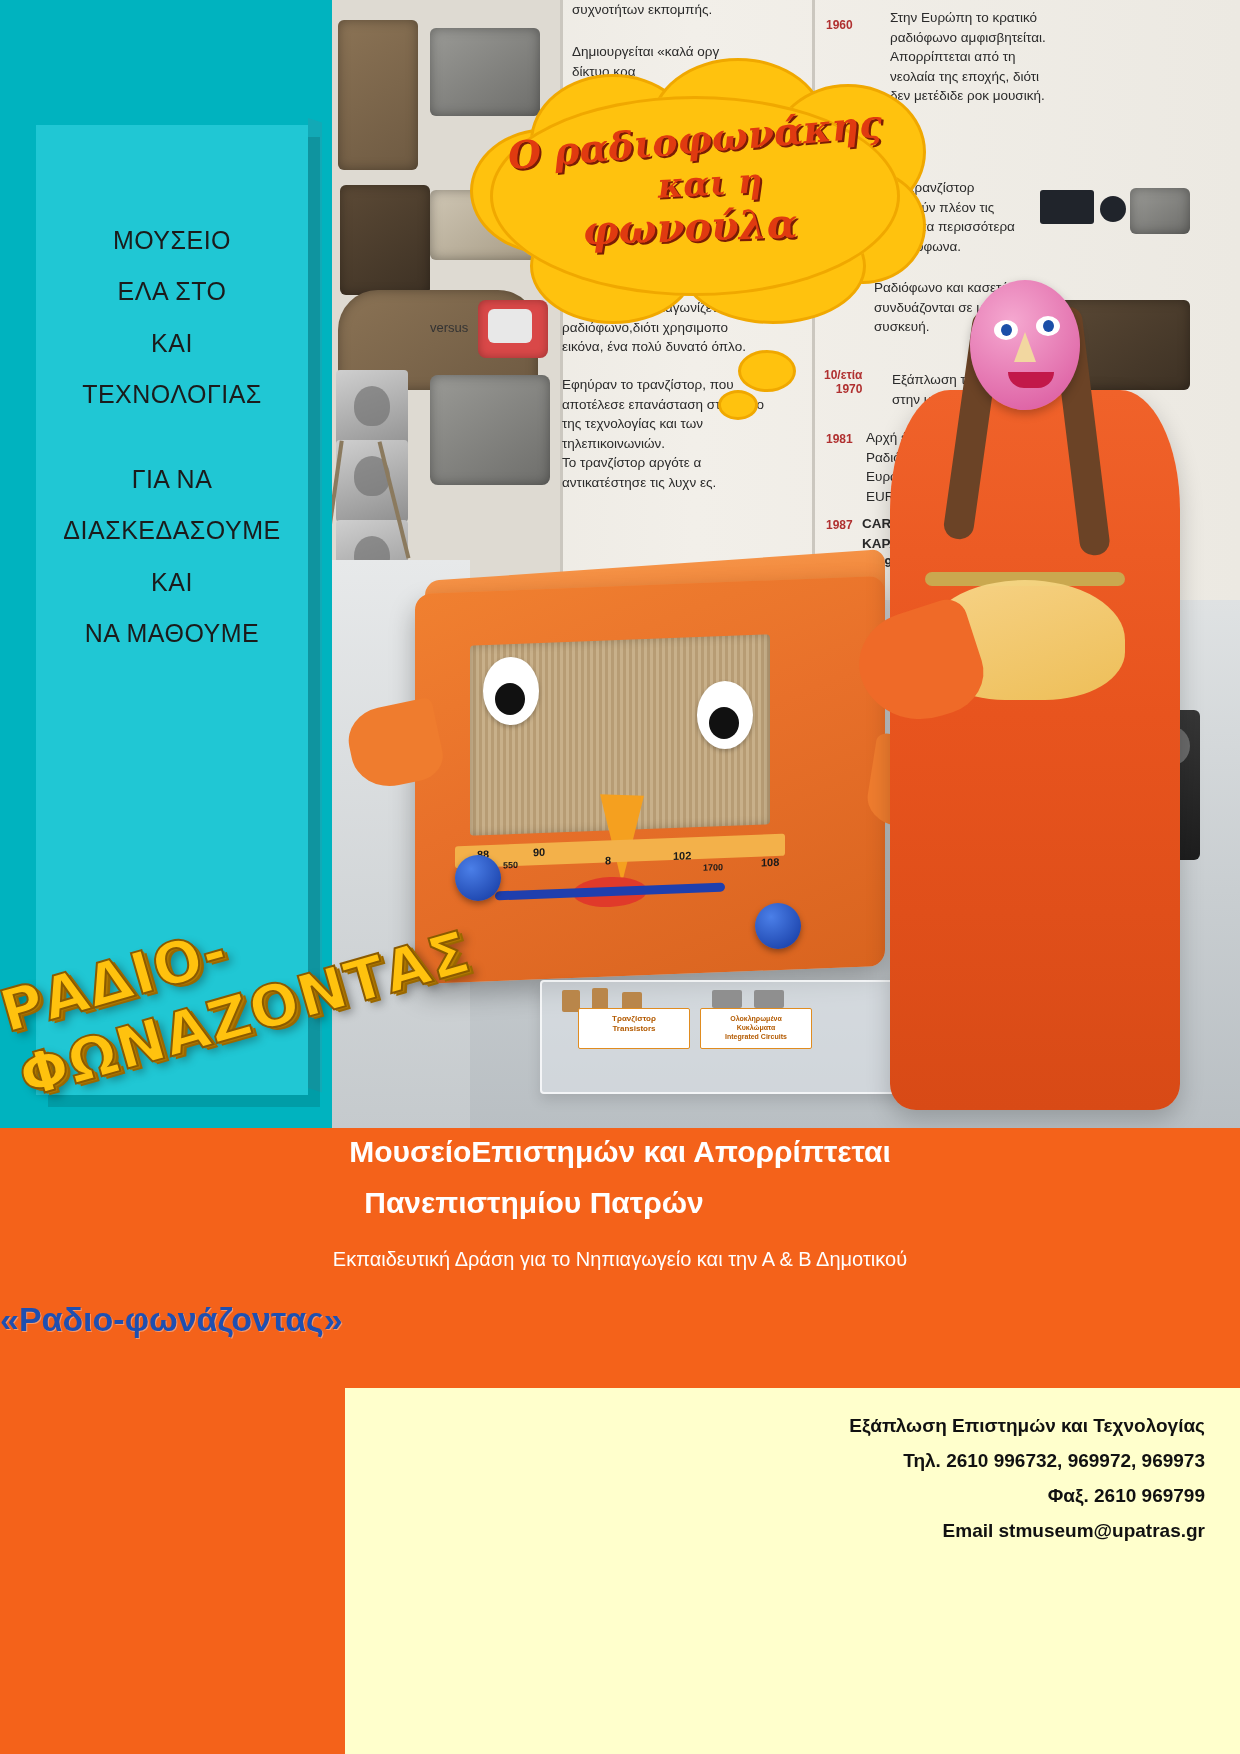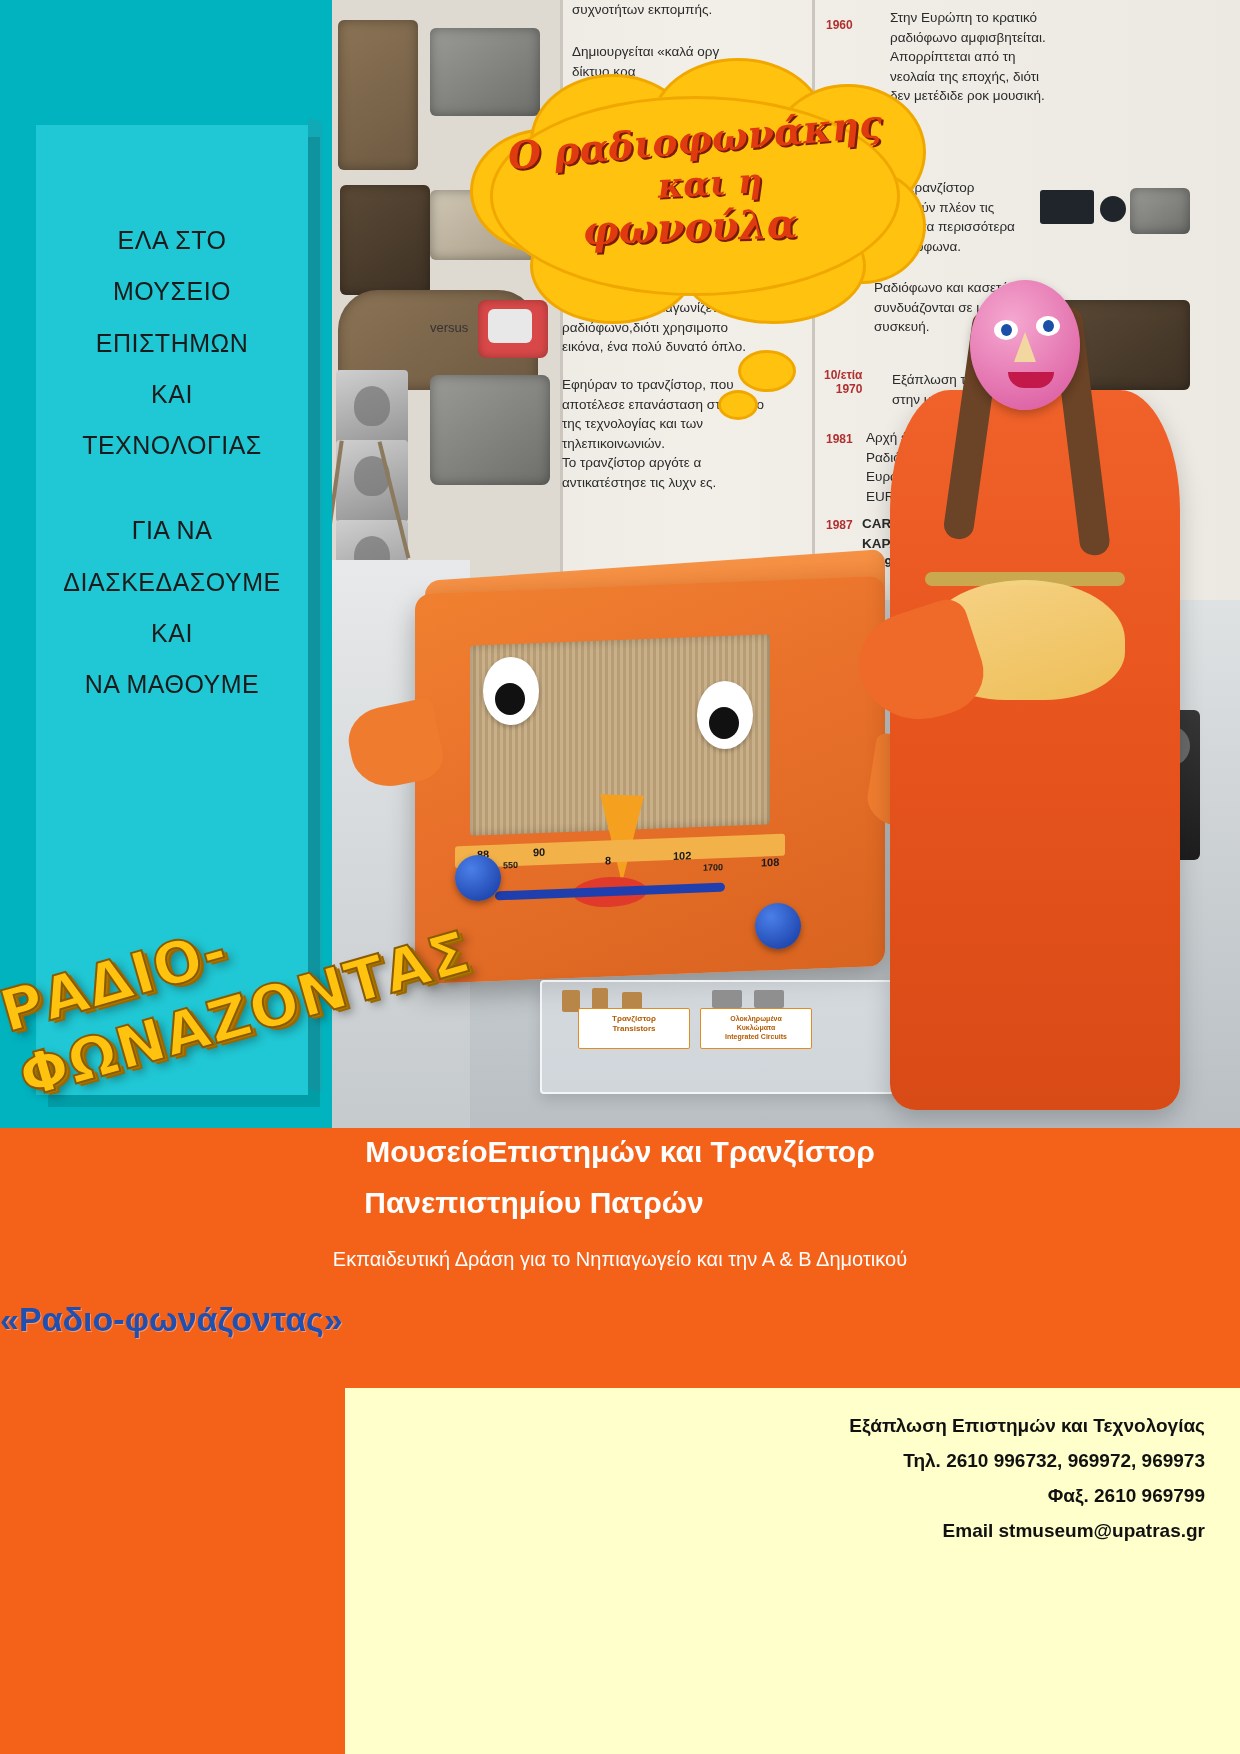--- a/index.html
+++ b/index.html
@@ -459,39 +459,38 @@
     </div>
     <div class="blob tail1"></div>
     <div class="blob tail2"></div>
   </div>
 
   <div class="teal-band"></div>
   <div class="teal-card-edge"></div>
   <div class="teal-card"></div>
 
   <div class="sidebar-text">
+    <div>ΜΟΥΣΕΙΟ</div>
     <div>ΕΛΑ ΣΤΟ</div>
-    <div>ΜΟΥΣΕΙΟ</div>
-    <div>ΕΠΙΣΤΗΜΩΝ</div>
     <div>ΚΑΙ</div>
     <div>ΤΕΧΝΟΛΟΓΙΑΣ</div>
     <span class="gap"></span>
     <div>ΓΙΑ ΝΑ</div>
     <div>ΔΙΑΣΚΕΔΑΣΟΥΜΕ</div>
     <div>ΚΑΙ</div>
     <div>ΝΑ ΜΑΘΟΥΜΕ</div>
   </div>
 
   <div class="wordart">
     <span>ΡΑΔΙΟ-ΦΩΝΑΖΟΝΤΑΣ</span>
   </div>
 </div>
 
 <div class="orange-band"></div>
-<div class="ob-line1">ΜουσείοΕπιστημών και Τρανζίστορ</div>
+<div class="ob-line1">ΜουσείοΕπιστημών και Απορρίπτεται</div>
 <div class="ob-line2">Πανεπιστημίου Πατρών</div>
 <div class="ob-line3">Εκπαιδευτική Δράση για το Νηπιαγωγείο και την Α &amp; Β Δημοτικού</div>
 <div class="ob-line4">«Ραδιο-φωνάζοντας»</div>
 
 <div class="footer-left"></div>
 <div class="footer-right"></div>
 <div class="contact">
   <div>Εξάπλωση Επιστημών και Τεχνολογίας</div>
   <div>Τηλ. 2610 996732, 969972, 969973</div>
   <div>Φαξ. 2610 969799</div>

